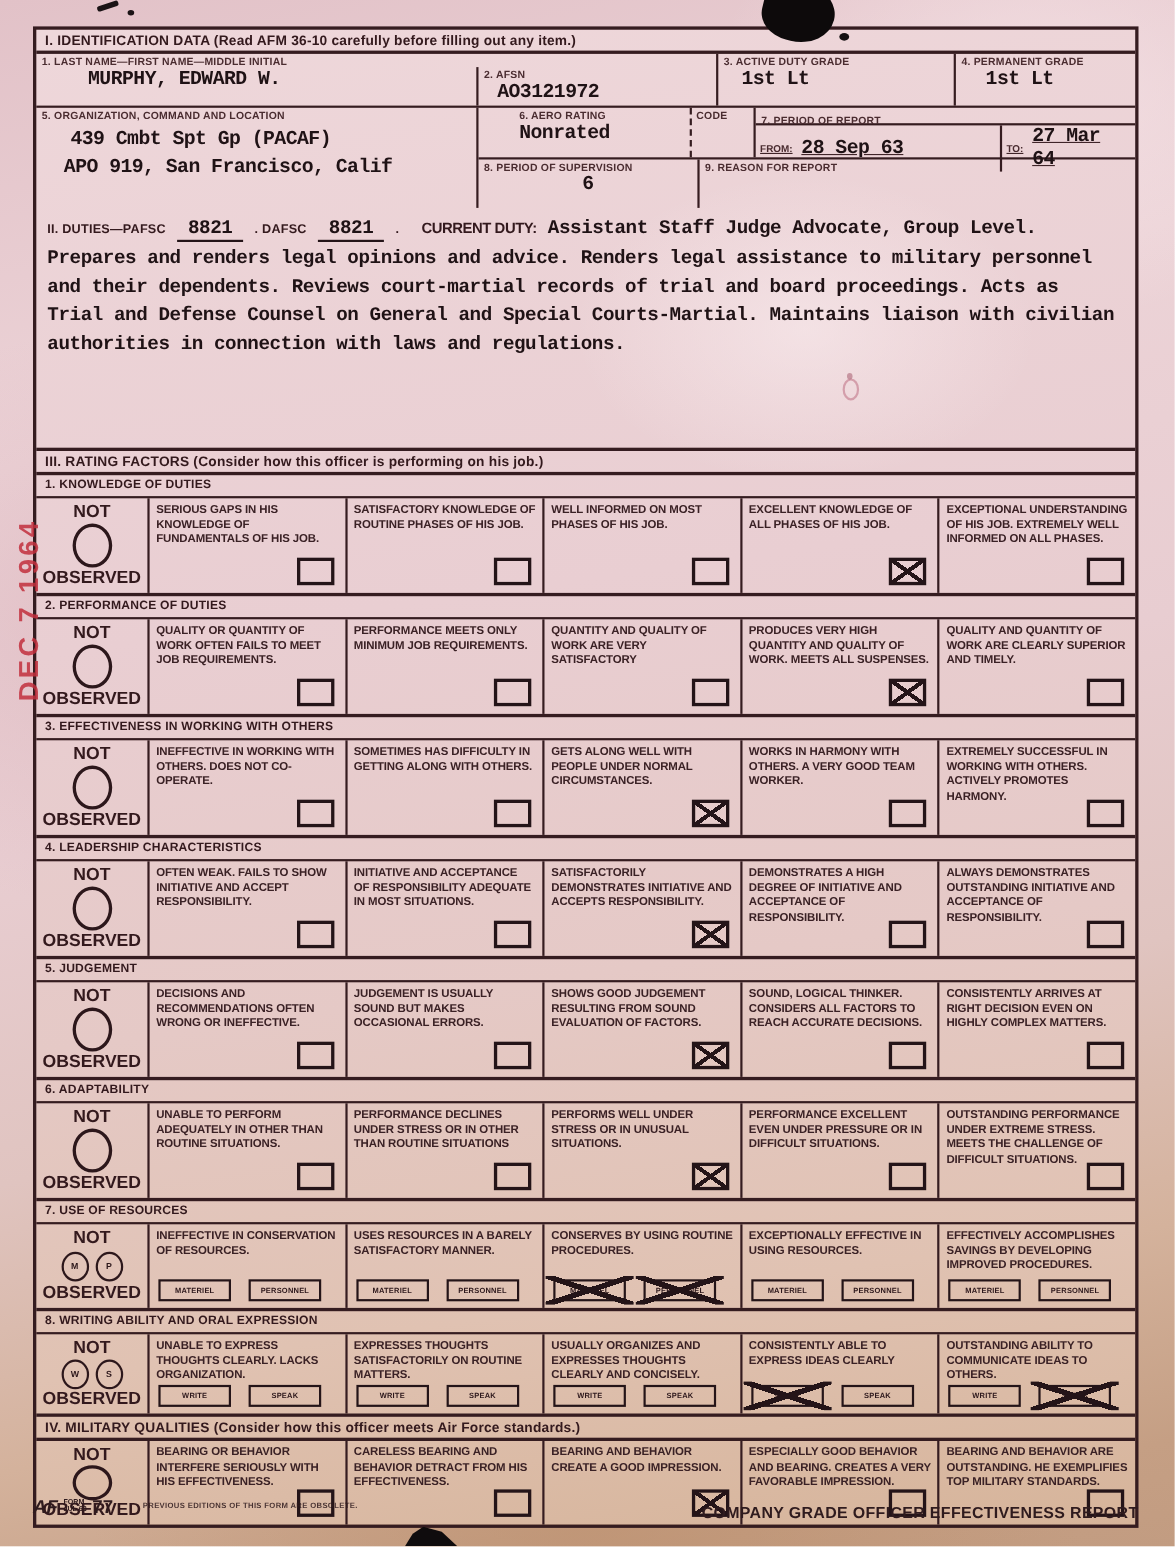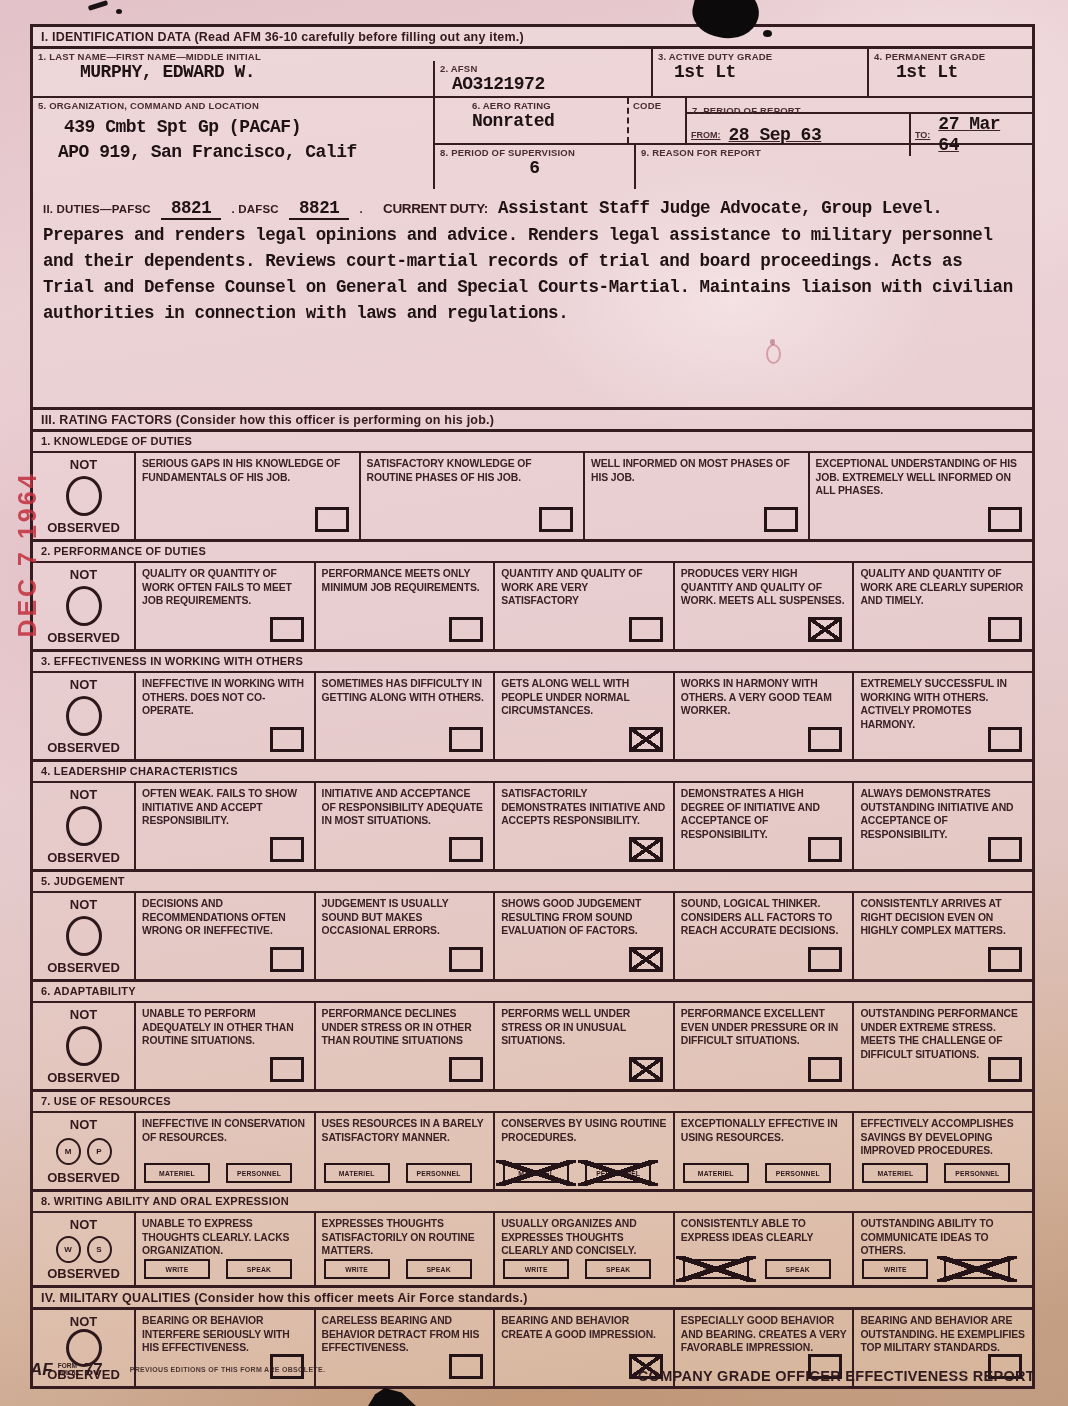--- a/index.html
+++ b/index.html
@@ -71,21 +71,21 @@
   .pr{font-family:"Liberation Sans",sans-serif;font-size:11.5px;font-weight:bold;color:#33191d;letter-spacing:.2px;}
   .pr-big{font-family:"Liberation Sans",sans-serif;font-size:13.5px;font-weight:bold;color:#33191d;}
   .u{border-bottom:2px solid var(--ink);padding:0 10px;}
   
   .f-head{box-sizing:border-box;height:21px;padding:3px 6px 0 8px;
     font-size:11px;font-weight:bold;color:#33191d;border-bottom:2px solid var(--line);letter-spacing:.2px;}
   .f-row{display:flex;border-bottom:3px solid var(--line);}
   .f-row.last{border-bottom:none;}
   .no-cell{width:101px;box-sizing:border-box;display:flex;flex-direction:column;
     align-items:center;justify-content:space-between;padding:4px 2px;position:relative;}
-  .no-top,.no-bot{font-size:13px;font-weight:bold;color:#33191d;}
+  .no-top,.no-bot{font-size:16px;font-weight:bold;color:#33191d;}
   .big-circle{width:30px;height:34px;border:3px solid #2c171b;border-radius:50%;}
   .dual-circles{display:flex;gap:6px;align-items:center;}
   .sm-circle{width:21px;height:23px;border:2.5px solid #2c171b;border-radius:50%;
     display:flex;align-items:center;justify-content:center;font-size:8px;font-weight:bold;color:#2c171b;}
   .rate-cell{flex:1;box-sizing:border-box;border-left:2.5px solid var(--line);
     position:relative;padding:4px 6px 2px;}
   .cell-text{font-size:10.4px;font-weight:bold;line-height:13.5px;color:#3a2125;letter-spacing:-.1px;}
   .checkbox{position:absolute;bottom:7px;right:10px;width:34px;height:25px;
     border:3px solid var(--ink);box-sizing:border-box;}
   .xo{position:absolute;background:
@@ -225,20 +225,26 @@
           </div>
           <div class="rate-cell">
             <div class="cell-text">SATISFACTORY KNOWLEDGE OF ROUTINE PHASES OF HIS JOB.</div>
             <div class="checkbox"></div>
           </div>
           <div class="rate-cell">
             <div class="cell-text">WELL INFORMED ON MOST PHASES OF HIS JOB.</div>
             <div class="checkbox"></div>
           </div>
           <div class="rate-cell">
+            <div class="cell-text">EXCELLENT KNOWLEDGE OF ALL PHASES OF HIS JOB.</div>
+            <div class="checkbox">
+              <div class="xo"></div>
+            </div>
+          </div>
+          <div class="rate-cell">
             <div class="cell-text">EXCEPTIONAL UNDERSTANDING OF HIS JOB. EXTREMELY WELL INFORMED ON ALL PHASES.</div>
             <div class="checkbox"></div>
           </div>
         </div>
         <div class="f-head">2. PERFORMANCE OF DUTIES</div>
         <div class="f-row" style="height: 86px;">
           <div class="no-cell">
             <div class="no-top">NOT</div>
             <div class="big-circle"></div>
             <div class="no-bot">OBSERVED</div>

